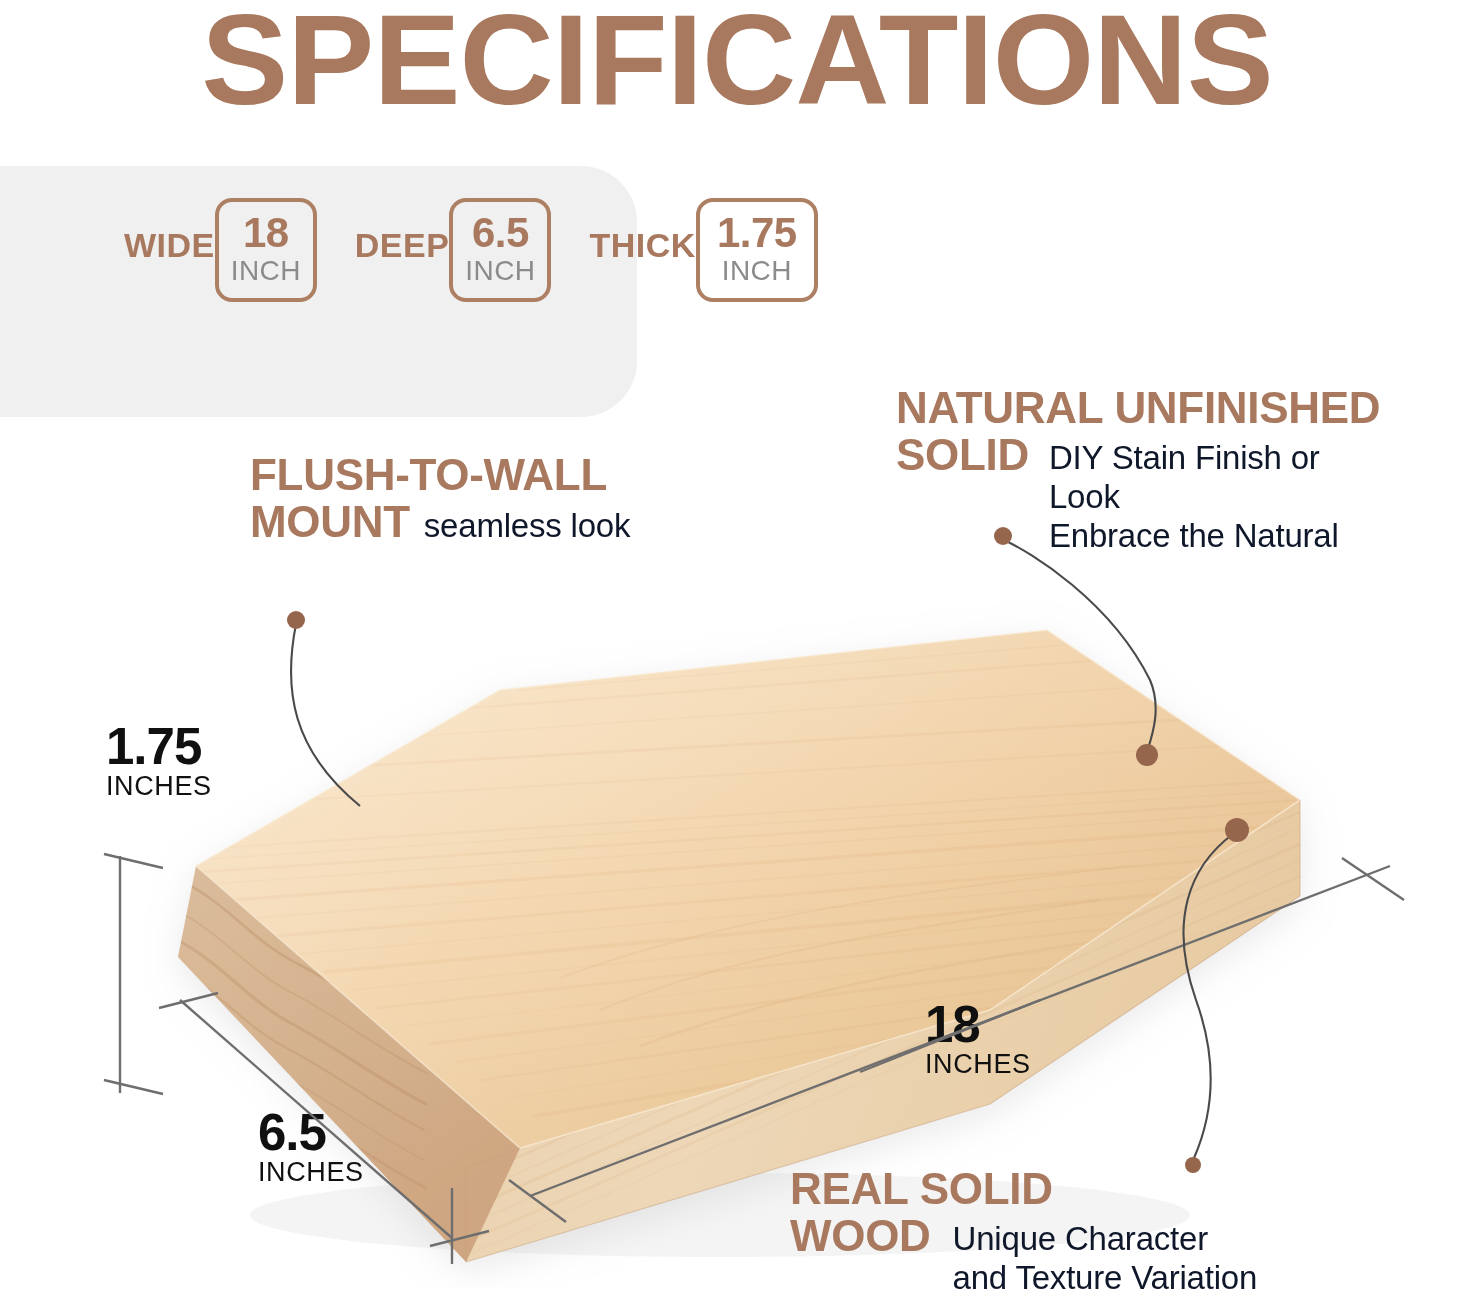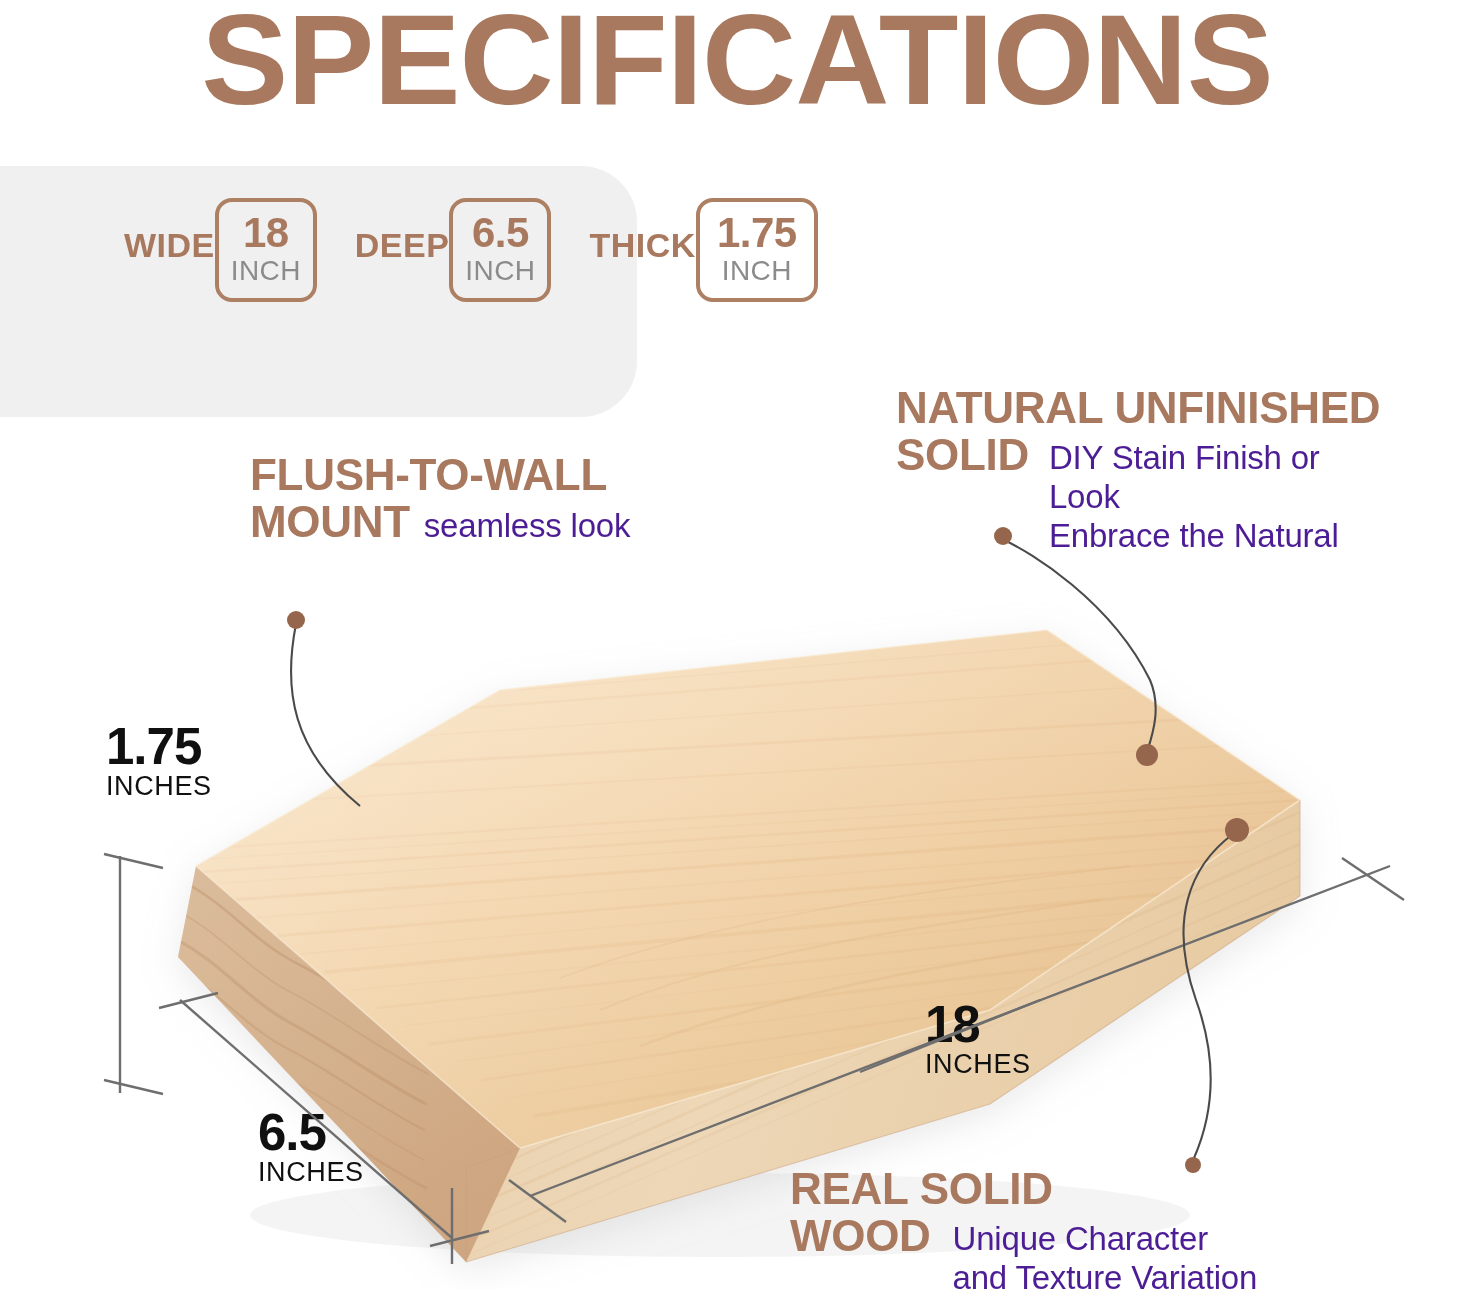--- a/index.html
+++ b/index.html
@@ -57,21 +57,21 @@
   }
 
   
   .callout { position: absolute; color: #a8795e; }
   .callout .bold {
     font-size: 44px; font-weight: 700; line-height: 1.06;
     letter-spacing: -0.3px;
   }
   .callout .light {
     font-size: 33px; font-weight: 400; line-height: 1.18;
-    letter-spacing: -0.2px; color: #4c1d95;
+    letter-spacing: -0.2px; color: #0f172a;
   }
   .callout .row { display: block; }
 
   #callout-flush { left: 250px; top: 452px; width: 560px; }
   #callout-flush .line2 { display: flex; align-items: flex-end; gap: 14px; }
   #callout-flush .line2 .light { margin-top: 8px; }
 
   #callout-pine { left: 896px; top: 385px; width: 580px; }
   #callout-pine .line2 { display: flex; align-items: flex-start; gap: 20px; }
   #callout-pine .line2 .light { margin-top: 7px; }

